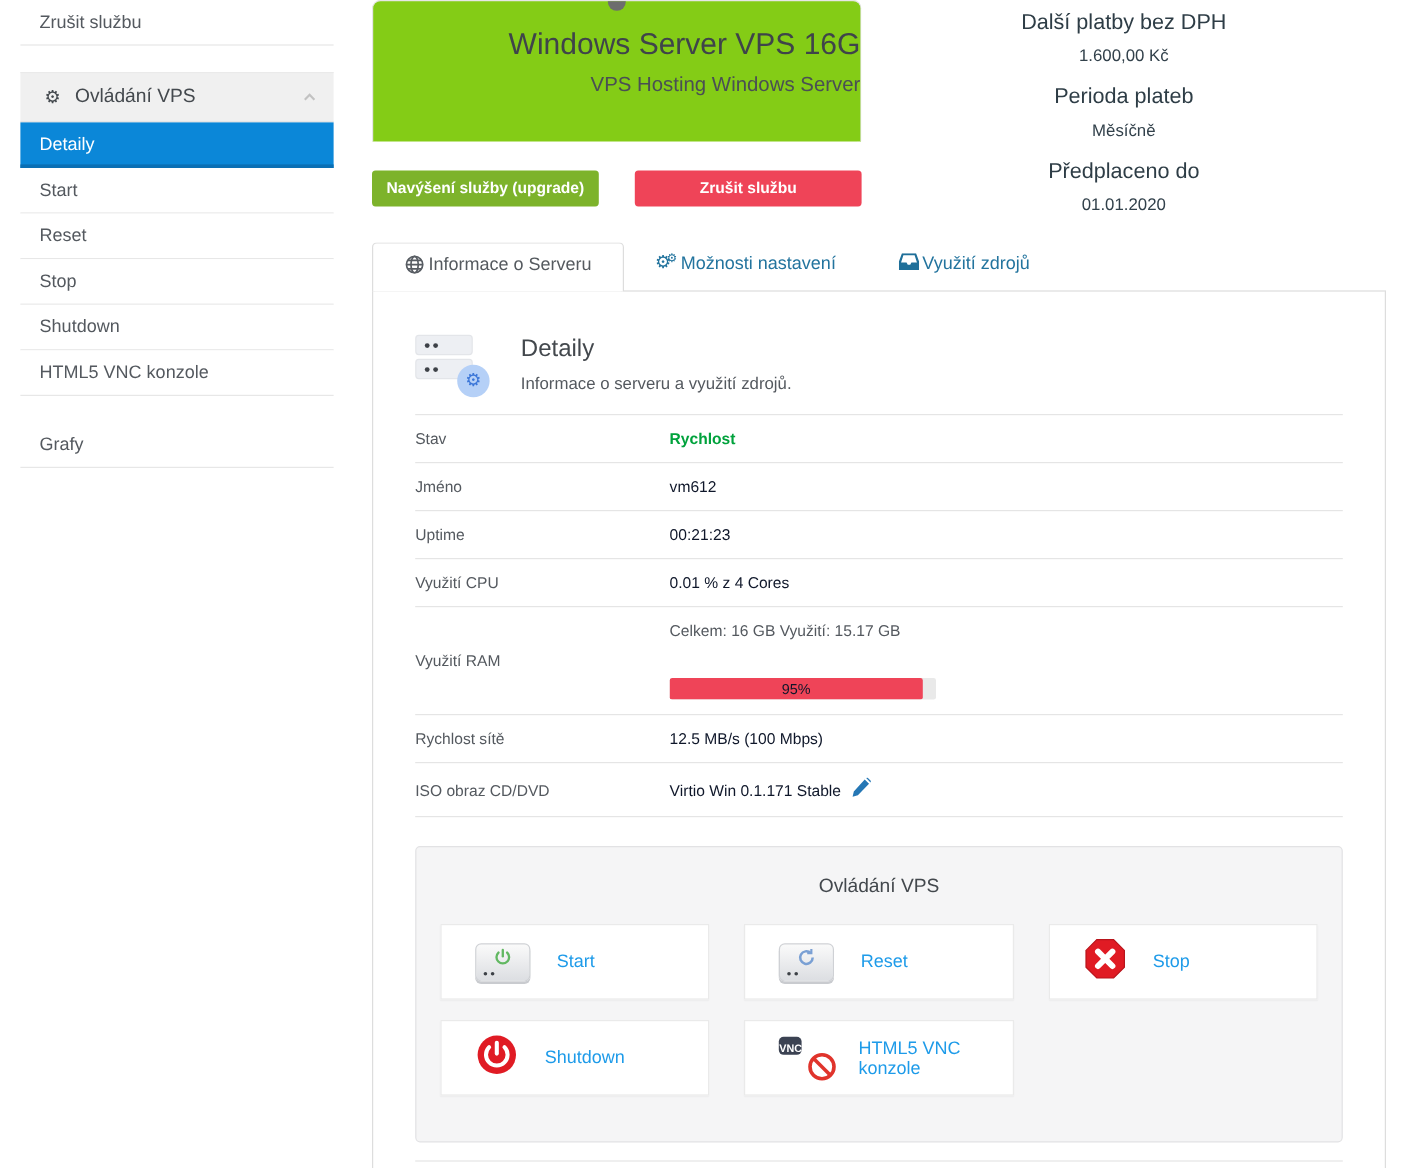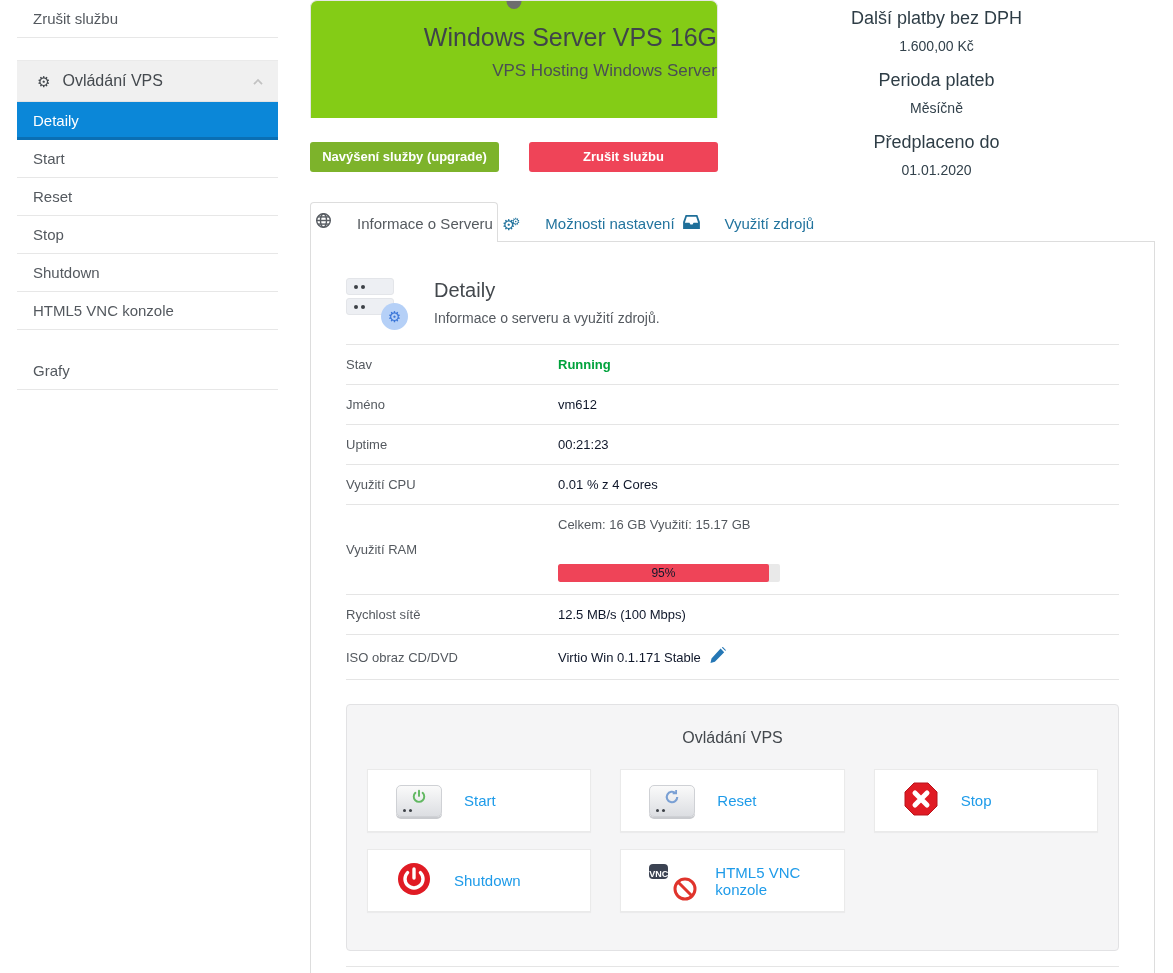--- a/index.html
+++ b/index.html
@@ -39,21 +39,21 @@
   .btn-green { background:#7db32b; }
   .btn-red { background:#ef4458; }
 
   .header-right { flex:1; text-align:center; padding-top:8px; }
   .pay-label { font-size:18px; color:#2e3d46; margin-top:16px; }
   .pay-label:first-child { margin-top:0; }
   .pay-value { font-size:14px; color:#32414b; margin-top:9px; }
 
   
   .tabs { display:flex; margin-top:24px; position:relative; z-index:2; }
-  .tab { padding:9px 4px; font-size:15px; display:flex; gap:25px; align-items:flex-end; cursor:pointer; }
+  .tab { padding:9px 26px; font-size:15px; display:flex; gap:3px; align-items:flex-start; cursor:pointer; }
   .tab.active { background:#fff; border:1px solid #ddd; border-bottom:none; border-radius:4px 4px 0 0;
                 color:#555a5f; margin-bottom:-1px; padding-bottom:10px; }
   .tab.inactive { color:#23749e; }
 
   
   .panel { background:#fff; border:1px solid #ddd; height:790px; }
   .details-head { display:flex; align-items:center; gap:30px; padding:36px 35px 0; }
   .details-title { font-size:20px; color:#43484d; }
   .details-sub { font-size:14px; color:#54595f; margin-top:8px; }
 
@@ -209,21 +209,21 @@
       </div>
       <div>
         <div class="details-title">Detaily</div>
         <div class="details-sub">Informace o serveru a využití zdrojů.</div>
       </div>
     </div>
 
     <div class="info-table">
       <div class="irow">
         <div class="ilabel">Stav</div>
-        <div class="ivalue running">Running</div>
+        <div class="ivalue running">Rychlost</div>
       </div>
       <div class="irow">
         <div class="ilabel">Jméno</div>
         <div class="ivalue">vm612</div>
       </div>
       <div class="irow">
         <div class="ilabel">Uptime</div>
         <div class="ivalue">00:21:23</div>
       </div>
       <div class="irow">

